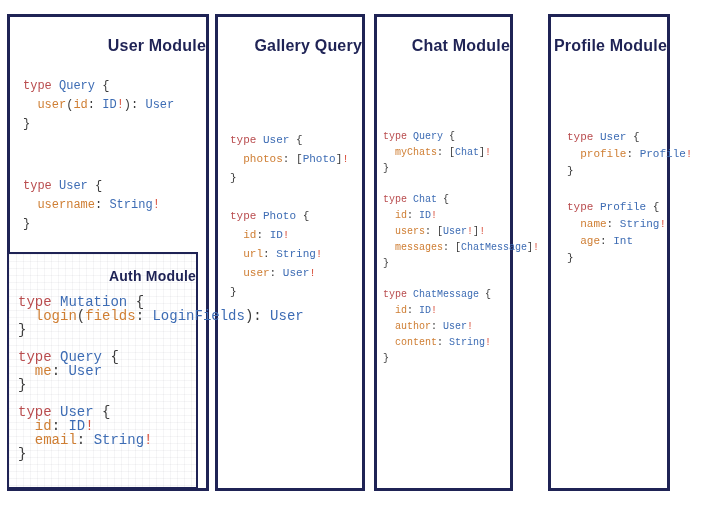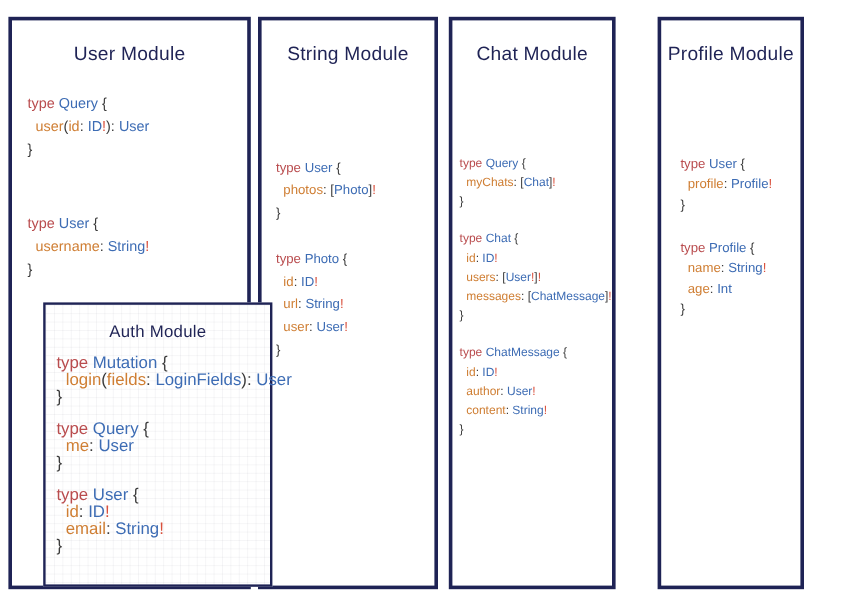--- a/index.html
+++ b/index.html
@@ -9,65 +9,64 @@
   }
   .panel{
     position:absolute;top:14px;height:477px;background:#ffffff;
     border:3px solid var(--c-navy);box-sizing:border-box;
   }
   #p1{left:7px;width:202px;}
   #p2{left:215px;width:150px;}
   #p3{left:374px;width:139px;}
   #p4{left:548px;width:122px;}
   .panel-title{
-    font-weight:normal;font-size:16px;color:var(--c-navy);
-    text-align:center;padding-top:20px;letter-spacing:.2px;
+    font-weight:bold;font-size:16px;color:var(--c-navy);
+    text-align:right;padding-top:20px;letter-spacing:.2px;
     font-family:"Liberation Sans",sans-serif;
   }
   .code{
-    position:absolute;font-family:Liberation Sans, sans-serif;
+    position:absolute;font-family:Liberation Mono, monospace;
     white-space:pre;
   }
   .code-line{white-space:pre;}
   #p1 .code{top:60px;left:13px;font-size:12px;line-height:19px;}
   #p1 .code .code-block{margin-bottom:43px;}
   #p2 .code{top:114px;left:12px;font-size:11px;line-height:19px;}
   #p2 .code .code-block{margin-bottom:19px;}
   #p3 .code{top:112px;left:6px;font-size:10px;line-height:16px;}
   #p3 .code .code-block{margin-bottom:15px;}
   #p4 .code{top:112px;left:16px;font-size:11px;line-height:17px;}
   #p4 .code .code-block{margin-bottom:19px;}
   #auth{
     position:absolute;left:7px;top:252px;width:191px;height:237px;
     background:#ffffff;border:2px solid var(--c-navy);box-sizing:border-box;
     background-image:
       linear-gradient(to right, rgba(60,60,90,0.05) 1px, transparent 1px),
       linear-gradient(to bottom, rgba(60,60,90,0.05) 1px, transparent 1px);
     background-size:7px 7px;
-    margin-left:29px;
   }
   #auth .panel-title{font-size:14px;padding-top:14px;}
   #auth .code{top:41px;left:9px;font-size:14px;line-height:14px;}
   #auth .code .code-block{margin-bottom:13px;}
   .tok-k{color:var(--c-k);}
   .tok-t{color:var(--c-t);}
   .tok-f{color:var(--c-f);}
   .tok-b{color:var(--c-b);}
   .tok-p,.tok-n{color:var(--c-p);}
 </style>
 </head>
 <body>
 
 <div class="panel" id="p1">
   <div class="panel-title">User Module</div>
   <div class="code"><div class="code-block"><div class="code-line"><span class="tok-k">type</span><span class="tok-n"> </span><span class="tok-t">Query</span><span class="tok-p"> {</span></div><div class="code-line"><span class="tok-n">  </span><span class="tok-f">user</span><span class="tok-p">(</span><span class="tok-f">id</span><span class="tok-p">:</span><span class="tok-n"> </span><span class="tok-t">ID</span><span class="tok-b">!</span><span class="tok-p">):</span><span class="tok-n"> </span><span class="tok-t">User</span></div><div class="code-line"><span class="tok-p">}</span></div></div><div class="code-block"><div class="code-line"><span class="tok-k">type</span><span class="tok-n"> </span><span class="tok-t">User</span><span class="tok-p"> {</span></div><div class="code-line"><span class="tok-n">  </span><span class="tok-f">username</span><span class="tok-p">:</span><span class="tok-n"> </span><span class="tok-t">String</span><span class="tok-b">!</span></div><div class="code-line"><span class="tok-p">}</span></div></div></div>
 </div>
 
 <div class="panel" id="p2">
-  <div class="panel-title">String Module</div>
+  <div class="panel-title">Gallery Query</div>
   <div class="code"><div class="code-block"><div class="code-line"><span class="tok-k">type</span><span class="tok-n"> </span><span class="tok-t">User</span><span class="tok-p"> {</span></div><div class="code-line"><span class="tok-n">  </span><span class="tok-f">photos</span><span class="tok-p">:</span><span class="tok-n"> </span><span class="tok-p">[</span><span class="tok-t">Photo</span><span class="tok-p">]</span><span class="tok-b">!</span></div><div class="code-line"><span class="tok-p">}</span></div></div><div class="code-block"><div class="code-line"><span class="tok-k">type</span><span class="tok-n"> </span><span class="tok-t">Photo</span><span class="tok-p"> {</span></div><div class="code-line"><span class="tok-n">  </span><span class="tok-f">id</span><span class="tok-p">:</span><span class="tok-n"> </span><span class="tok-t">ID</span><span class="tok-b">!</span></div><div class="code-line"><span class="tok-n">  </span><span class="tok-f">url</span><span class="tok-p">:</span><span class="tok-n"> </span><span class="tok-t">String</span><span class="tok-b">!</span></div><div class="code-line"><span class="tok-n">  </span><span class="tok-f">user</span><span class="tok-p">:</span><span class="tok-n"> </span><span class="tok-t">User</span><span class="tok-b">!</span></div><div class="code-line"><span class="tok-p">}</span></div></div></div>
 </div>
 
 <div class="panel" id="p3">
   <div class="panel-title">Chat Module</div>
   <div class="code"><div class="code-block"><div class="code-line"><span class="tok-k">type</span><span class="tok-n"> </span><span class="tok-t">Query</span><span class="tok-p"> {</span></div><div class="code-line"><span class="tok-n">  </span><span class="tok-f">myChats</span><span class="tok-p">:</span><span class="tok-n"> </span><span class="tok-p">[</span><span class="tok-t">Chat</span><span class="tok-p">]</span><span class="tok-b">!</span></div><div class="code-line"><span class="tok-p">}</span></div></div><div class="code-block"><div class="code-line"><span class="tok-k">type</span><span class="tok-n"> </span><span class="tok-t">Chat</span><span class="tok-p"> {</span></div><div class="code-line"><span class="tok-n">  </span><span class="tok-f">id</span><span class="tok-p">:</span><span class="tok-n"> </span><span class="tok-t">ID</span><span class="tok-b">!</span></div><div class="code-line"><span class="tok-n">  </span><span class="tok-f">users</span><span class="tok-p">:</span><span class="tok-n"> </span><span class="tok-p">[</span><span class="tok-t">User</span><span class="tok-b">!</span><span class="tok-p">]</span><span class="tok-b">!</span></div><div class="code-line"><span class="tok-n">  </span><span class="tok-f">messages</span><span class="tok-p">:</span><span class="tok-n"> </span><span class="tok-p">[</span><span class="tok-t">ChatMessage</span><span class="tok-p">]</span><span class="tok-b">!</span></div><div class="code-line"><span class="tok-p">}</span></div></div><div class="code-block"><div class="code-line"><span class="tok-k">type</span><span class="tok-n"> </span><span class="tok-t">ChatMessage</span><span class="tok-p"> {</span></div><div class="code-line"><span class="tok-n">  </span><span class="tok-f">id</span><span class="tok-p">:</span><span class="tok-n"> </span><span class="tok-t">ID</span><span class="tok-b">!</span></div><div class="code-line"><span class="tok-n">  </span><span class="tok-f">author</span><span class="tok-p">:</span><span class="tok-n"> </span><span class="tok-t">User</span><span class="tok-b">!</span></div><div class="code-line"><span class="tok-n">  </span><span class="tok-f">content</span><span class="tok-p">:</span><span class="tok-n"> </span><span class="tok-t">String</span><span class="tok-b">!</span></div><div class="code-line"><span class="tok-p">}</span></div></div></div>
 </div>
 
 <div class="panel" id="p4">
   <div class="panel-title">Profile Module</div>

